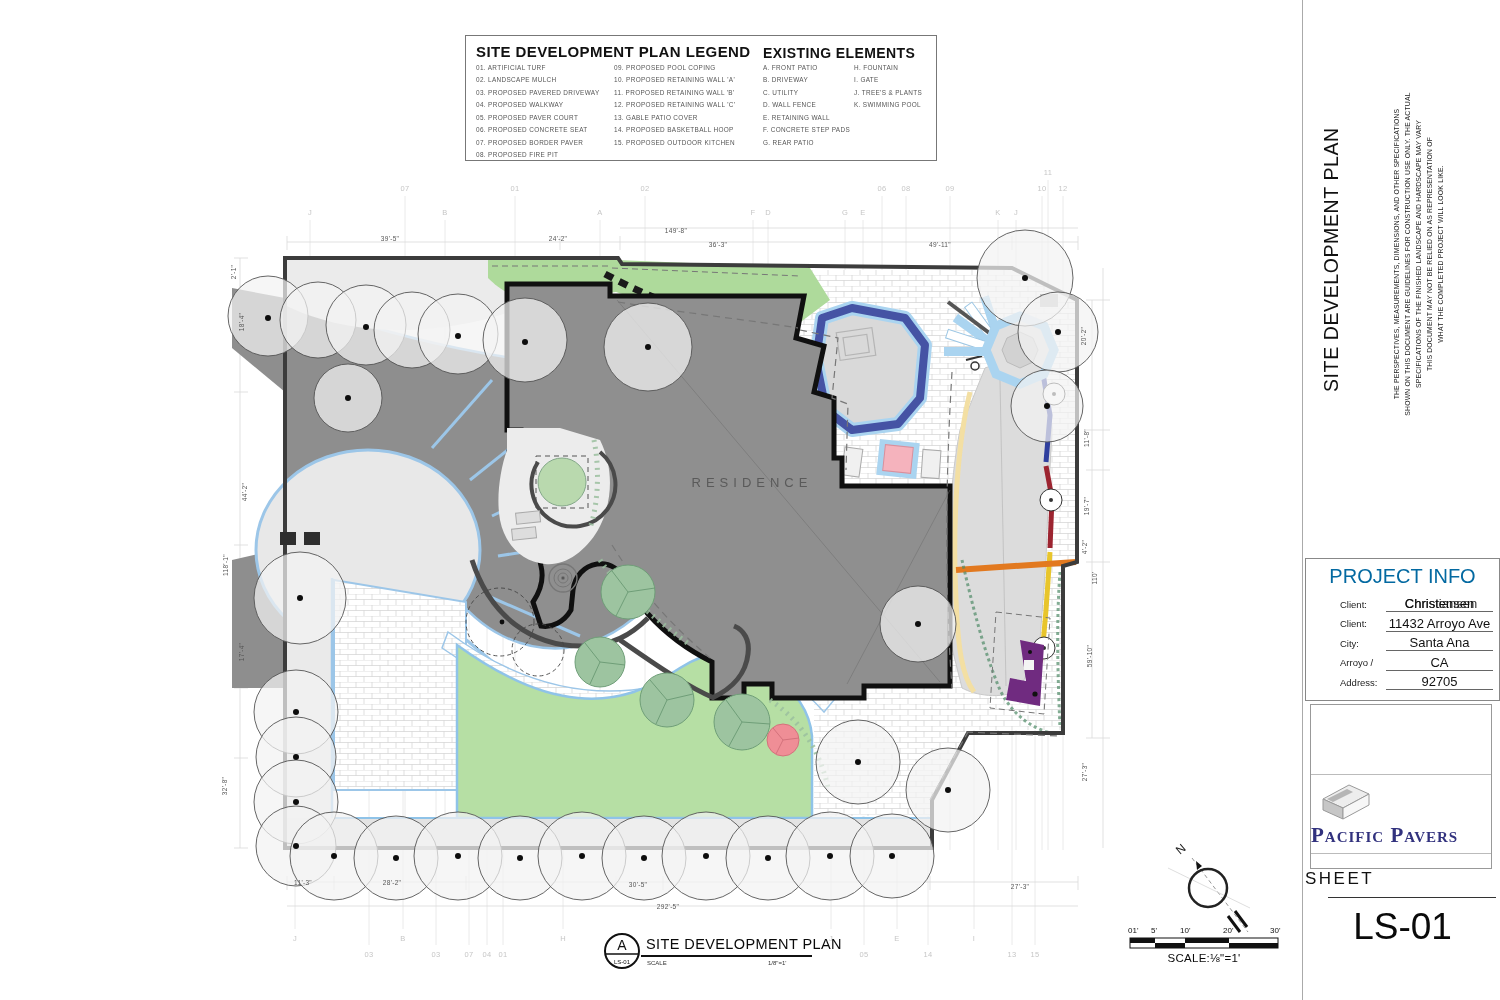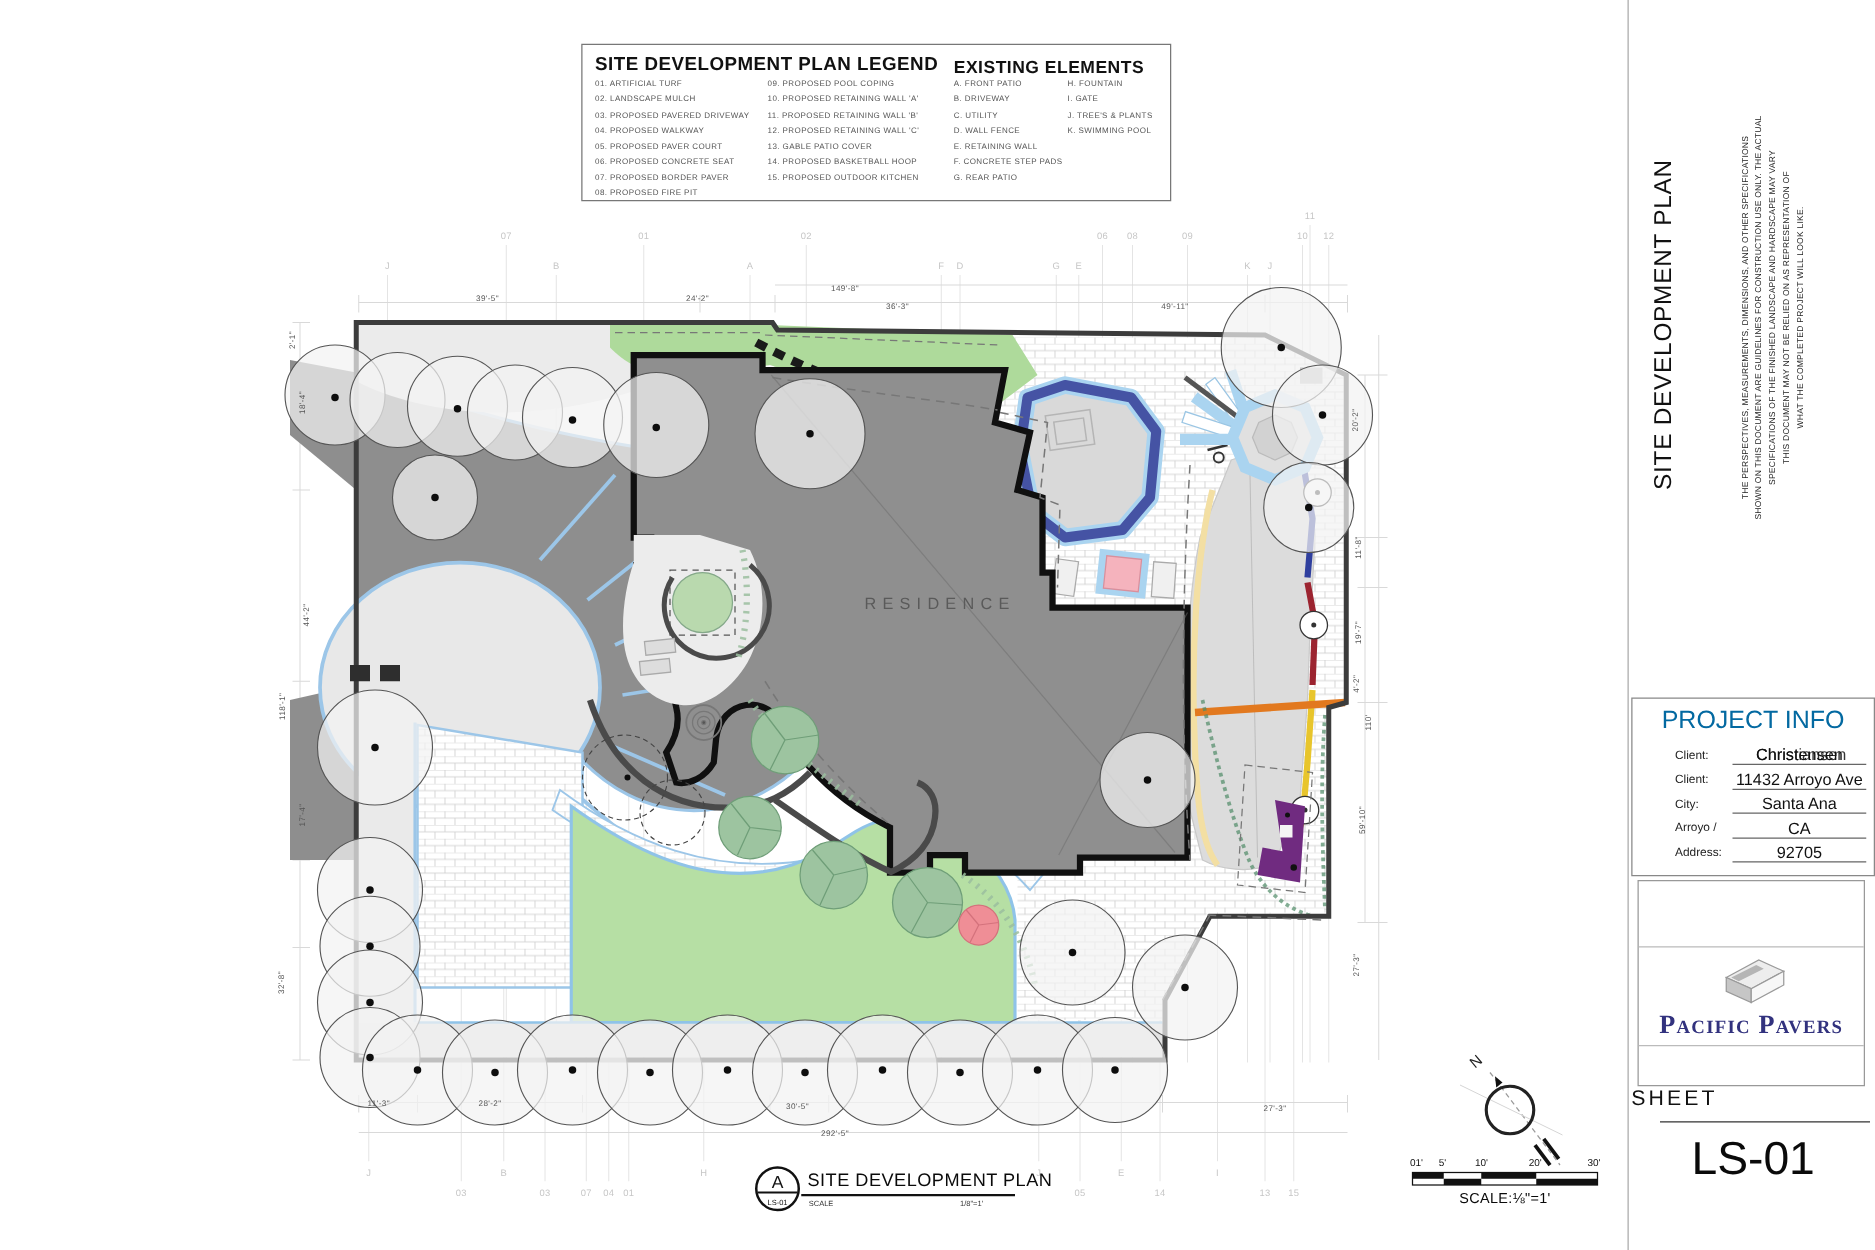--- a/index.html
+++ b/index.html
@@ -26,22 +26,22 @@
   .pi-box{left:1305px;top:558px;width:193px;height:141px;border:1px solid #888;background:#fff;}
   .pi-title{width:100%;text-align:center;margin-top:6px;font-size:20px;color:#0369a1;}
   .pi-rows{margin:8px 6px 0 6px;font-size:9.5px;color:#222;}
   .pi-row{display:flex;align-items:center;margin-bottom:3.5px;margin-left:28px;}
   .pi-label{width:46px;flex:none;}
   .pi-val{flex:1;text-align:center;font-size:13px;color:#111;border-bottom:1px solid #666;
       min-height:11px;position:relative;white-space:nowrap;}
   .pi-val .ov2{position:absolute;left:0;right:0;top:0;text-align:center;opacity:.85;
       transform:translateX(1.5px);}
   .logo-box{left:1310px;top:704px;width:180px;height:163px;border:1px solid #999;background:#fff;}
-  .logo-inner{margin-top:52px;border-top:1px solid #bbb;border-bottom:1px solid #bbb;
-      height:76px;text-align:center;padding-top:2px;}
+  .logo-inner{margin-top:69px;border-top:1px solid #bbb;border-bottom:1px solid #bbb;
+      height:76px;padding-top:2px;}
   .logo-text{font-family:"Liberation Serif",serif;font-variant:small-caps;font-weight:600;
       font-size:21px;color:#32327e;letter-spacing:1px;line-height:1;}
   .sheet-label{left:1305px;top:869px;width:195px;text-align:left;font-size:17px;
       letter-spacing:2.5px;color:#111;}
   .sheet-line{left:1328px;top:897px;width:168px;border-top:1px solid #333;}
   .sheet-number{left:1305px;top:906px;width:195px;text-align:center;font-size:37px;color:#0a0a0a;}
 
   
   text{font-family:"Liberation Sans",sans-serif;}
   .dim{font-size:6.5px;fill:#555;letter-spacing:.3px;}

